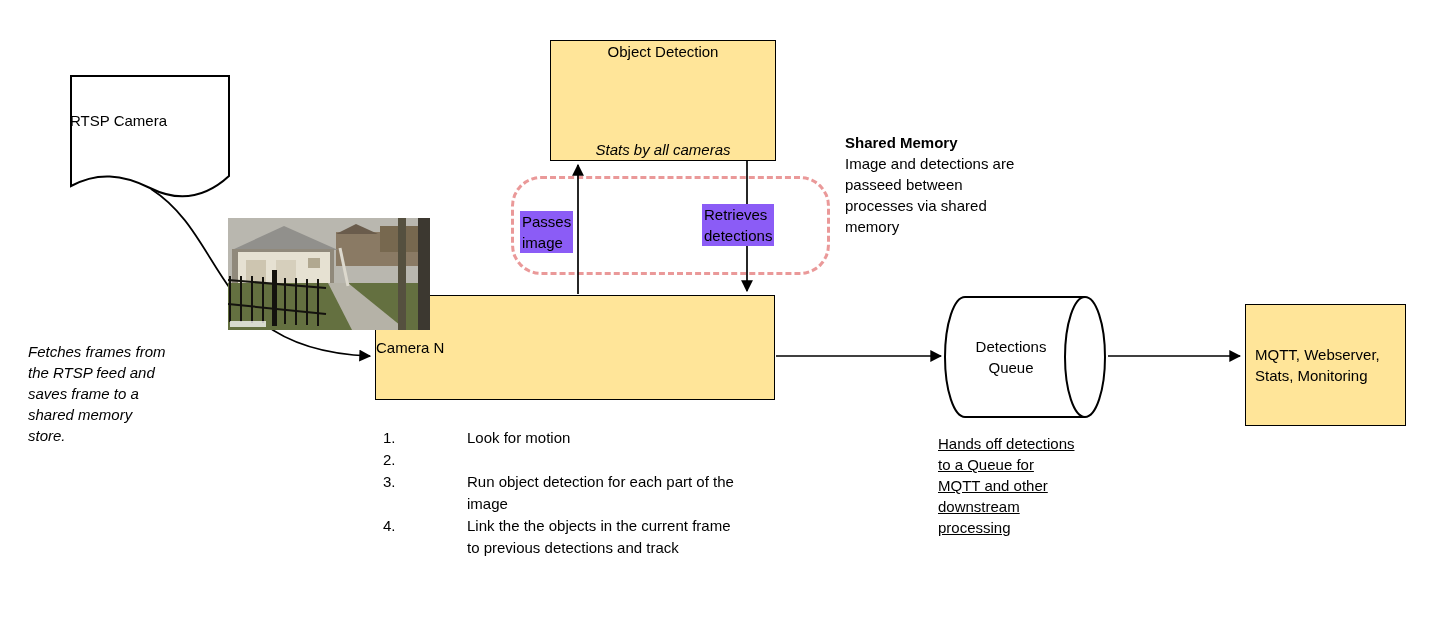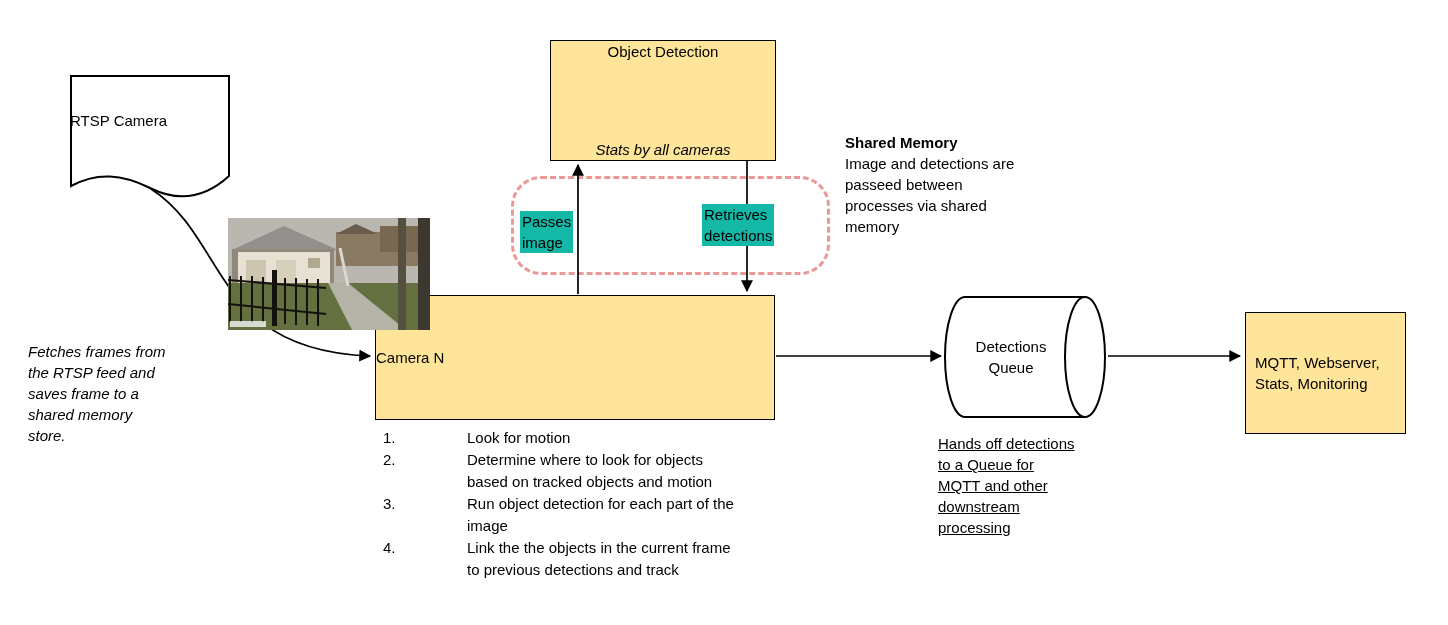--- a/index.html
+++ b/index.html
@@ -24,42 +24,42 @@
   .node {
     background: var(--node-fill, #ffe599);
     border: 1.5px solid var(--node-border, #000);
     display: flex;
     align-items: center;
     justify-content: space-between;
     text-align: center;
     line-height: 21px;
   }
   .od-box { left: 550px; top: 40px; width: 226px; height: 121px; flex-direction: column; }
-  .camera-box { left: 375px; top: 295px; width: 400px; height: 125px; }
-  .mqtt-box { left: 1245px; top: 312px; width: 161px; height: 122px; justify-content: flex-start; text-align: left; padding-left: 9px; }
+  .camera-box { left: 375px; top: 295px; width: 400px; height: 105px; }
+  .mqtt-box { left: 1245px; top: 304px; width: 161px; height: 122px; justify-content: flex-start; text-align: left; padding-left: 9px; }
 
   .italic { font-style: italic; }
   .bold { font-weight: bold; }
   .pre { white-space: pre-line; }
 
   .dashed-region {
     left: 511px; top: 176px; width: 319px; height: 99px;
     border: 3px dashed var(--shared-memory-dash, #ea9999);
     border-radius: 30px;
   }
 
   .rtsp-label { left: 70px; top: 112px; width: 136px; text-align: left; }
 
   .queue-label {
     left: 952px; top: 297px; width: 118px; height: 120px;
     display: flex; align-items: center; justify-content: center;
     text-align: center; white-space: pre-line; line-height: 21px;
   }
 
-  .edge-label { background: #14b8a6; line-height: 21px; white-space: pre-line; padding: 0 2px; }
+  .edge-label { background: #8b5cf6; line-height: 21px; white-space: pre-line; padding: 0 2px; }
   .passes { left: 520px; top: 211px; }
   .retrieves { left: 702px; top: 204px; }
 
   .note { line-height: 21px; }
   .shared-note { left: 845px; top: 132px; width: 228px; }
   .fetch-note { left: 28px; top: 341px; width: 195px; font-style: italic; }
   .queue-note { left: 938px; top: 433px; width: 195px; text-decoration: underline; }
 
   .steps { left: 383px; top: 427px; width: 430px; display: flex; flex-direction: column; }
   .step { display: flex; line-height: 22px; }
@@ -143,22 +143,20 @@
 downstream
 processing</div>
 
   <div class="steps">
     <div class="step">
       <span class="step-num">1.</span>
       <span class="step-text pre">Look for motion</span>
     </div>
     <div class="step">
       <span class="step-num">2.</span>
-      <span class="step-text pre">Determine where to look for objects
-based on tracked objects and motion</span>
     </div>
     <div class="step">
       <span class="step-num">3.</span>
       <span class="step-text pre">Run object detection for each part of the
 image</span>
     </div>
     <div class="step">
       <span class="step-num">4.</span>
       <span class="step-text pre">Link the the objects in the current frame
 to previous detections and track</span>

